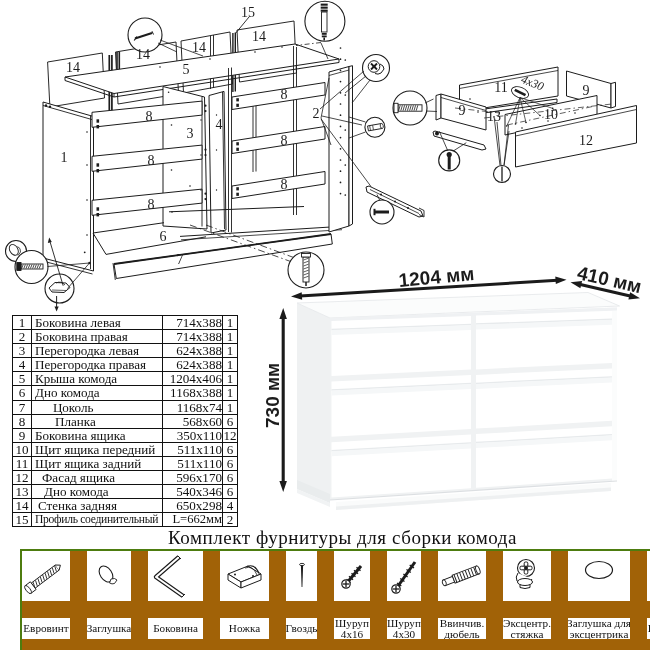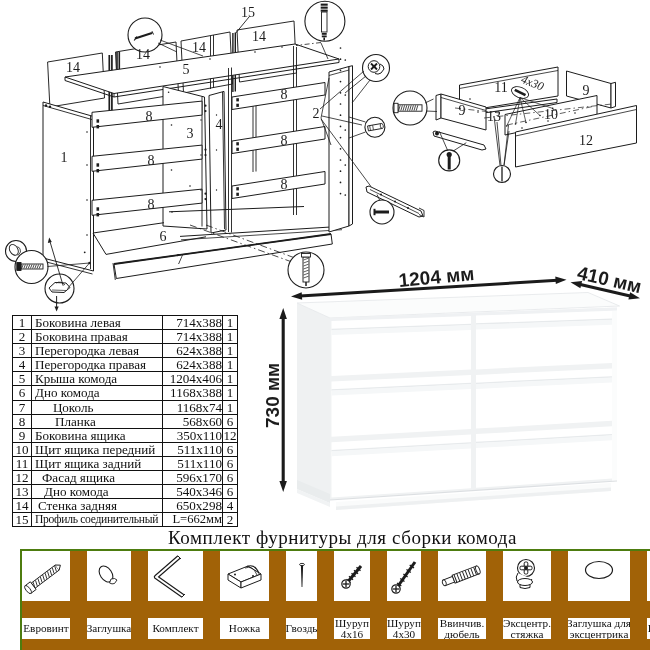--- a/index.html
+++ b/index.html
@@ -581,21 +581,21 @@
           <rect x="10" y="7" width="4" height="3" fill="#1c1c1c" stroke="none" transform="rotate(6 12 8)"></rect>
           <polygon points="12,24 116,37 116,39 12,26" stroke-width="0.9"></polygon>
           <polygon points="12,26 116,39 116,43.5 12,30.5" stroke-width="0.9"></polygon>
           <line x1="12" y1="28" x2="116" y2="41" stroke-width="0.6"></line>
           <polygon points="112,36.2 118,39.8 118,44.5 112,40.7" stroke-width="0.9" fill="#1c1c1c"></polygon>
         </g>
       </svg>
     </div>
 <div class="cell nm">Евровинт</div>
 <div class="cell nm">Заглушка</div>
-<div class="cell nm">Комплект</div>
+<div class="cell nm">Боковина</div>
 <div class="cell nm">Ножка</div>
 <div class="cell nm">Гвоздь</div>
 <div class="cell nm">Шуруп<br>4x16</div>
 <div class="cell nm">Шуруп<br>4x30</div>
 <div class="cell nm">Ввинчив.<br>дюбель</div>
 <div class="cell nm">Эксцентр.<br>стяжка</div>
 <div class="cell nm">Заглушка для<br>эксцентрика</div>
 <div class="cell nm">Шкант</div>
 <div class="cell q">18</div>
 <div class="cell q">6</div>

